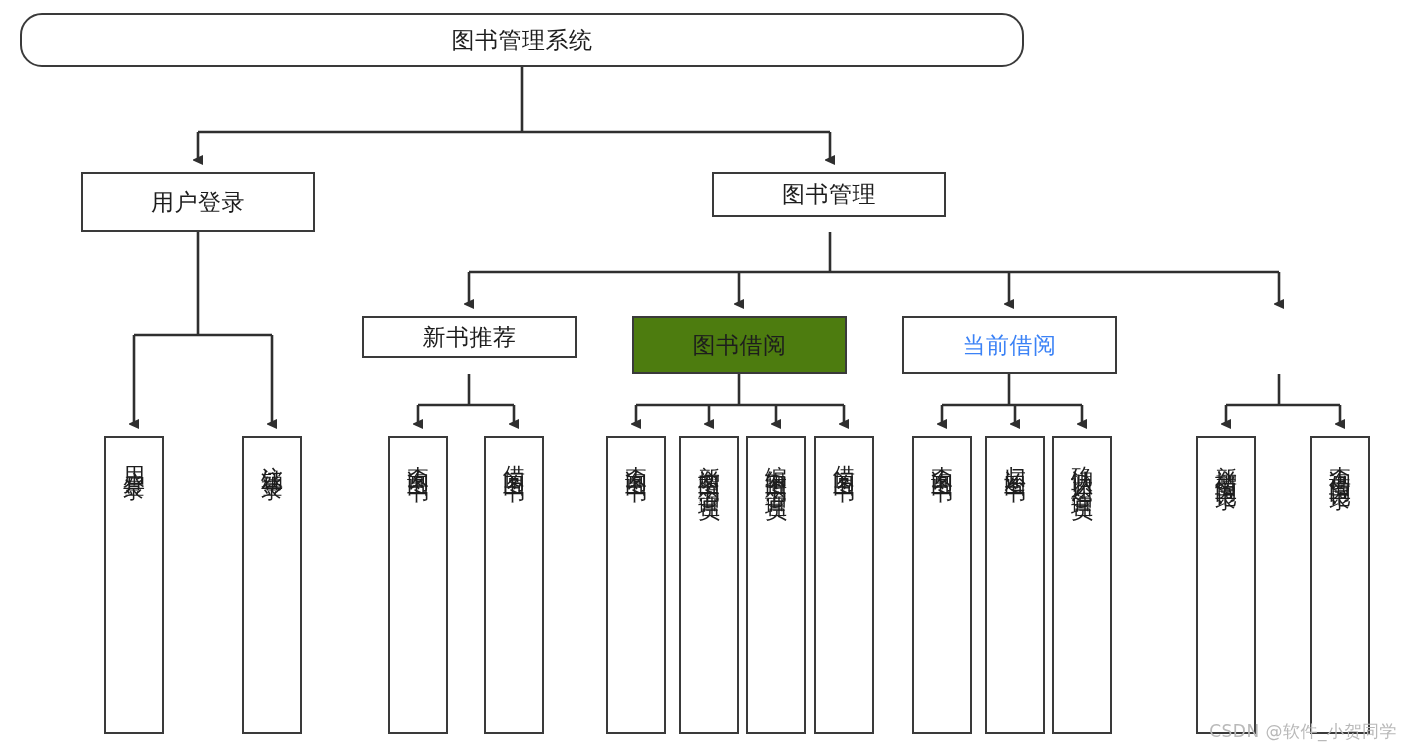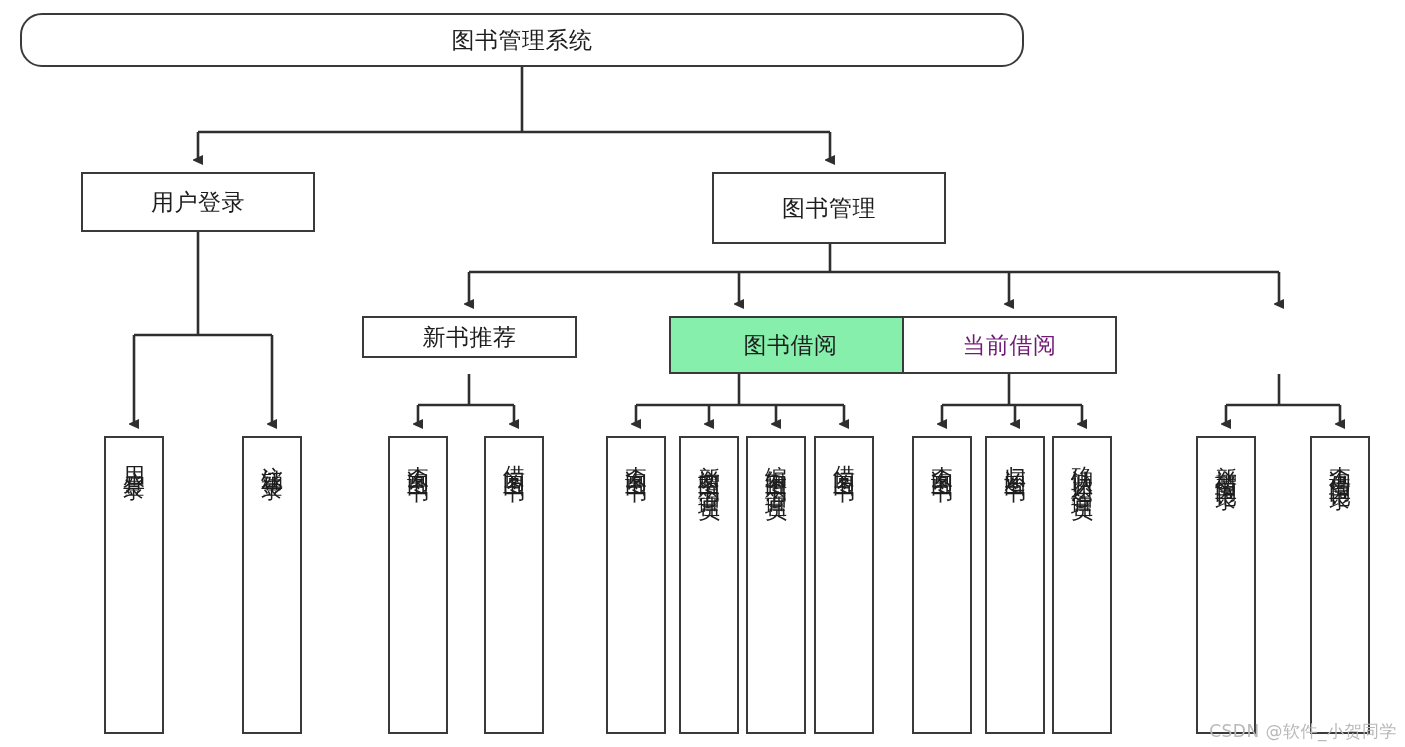--- a/index.html
+++ b/index.html
@@ -129,32 +129,32 @@
     </g>
   </svg>
 
   <div class="node root h" style="left: 20px; top: 13px; width: 1004px; height: 54px; border-color: rgb(58, 58, 58); background: rgb(255, 255, 255); border-radius: 22px;">
     <span class="node-label" style="color: rgb(29, 29, 29);">图书管理系统</span>
   </div>
 
   <div class="node h" style="left: 81px; top: 172px; width: 234px; height: 60px; border-color: rgb(58, 58, 58); background: rgb(255, 255, 255);">
     <span class="node-label" style="color: rgb(29, 29, 29);">用户登录</span>
   </div>
-  <div class="node h" style="left: 712px; top: 172px; width: 234px; height: 72px; border-color: rgb(58, 58, 58); background: rgb(255, 255, 255);">
+  <div class="node h" style="left: 712px; top: 172px; width: 234px; height: 45px; border-color: rgb(58, 58, 58); background: rgb(255, 255, 255);">
     <span class="node-label" style="color: rgb(29, 29, 29);">图书管理</span>
   </div>
 
   <div class="node h" style="left: 362px; top: 316px; width: 215px; height: 42px; border-color: rgb(58, 58, 58); background: rgb(255, 255, 255);">
     <span class="node-label" style="color: rgb(29, 29, 29);">新书推荐</span>
   </div>
-  <div class="node h" style="left: 669px; top: 316px; width: 243px; height: 58px; border-color: rgb(58, 58, 58); background: #86efac;">
+  <div class="node h" style="left: 632px; top: 316px; width: 215px; height: 58px; border-color: rgb(58, 58, 58); background: #4d7c0f;">
     <span class="node-label" style="color: rgb(29, 29, 29);">图书借阅</span>
   </div>
   <div class="node h" style="left: 902px; top: 316px; width: 215px; height: 58px; border-color: rgb(58, 58, 58); background: rgb(255, 255, 255);">
-    <span class="node-label" style="color: #701a75;">当前借阅</span>
+    <span class="node-label" style="color: #3b82f6;">当前借阅</span>
   </div>
 
   <div class="node v" style="left: 104px; top: 436px; width: 60px; height: 298px; border-color: rgb(58, 58, 58); background: rgb(255, 255, 255);">
     <span class="node-label" style="color: rgb(29, 29, 29);">用户登录</span>
   </div>
   <div class="node v" style="left: 242px; top: 436px; width: 60px; height: 298px; border-color: rgb(58, 58, 58); background: rgb(255, 255, 255);">
     <span class="node-label" style="color: rgb(29, 29, 29);">注销登录</span>
   </div>
   <div class="node v" style="left: 388px; top: 436px; width: 60px; height: 298px; border-color: rgb(58, 58, 58); background: rgb(255, 255, 255);">
     <span class="node-label" style="color: rgb(29, 29, 29);">查询图书</span>

